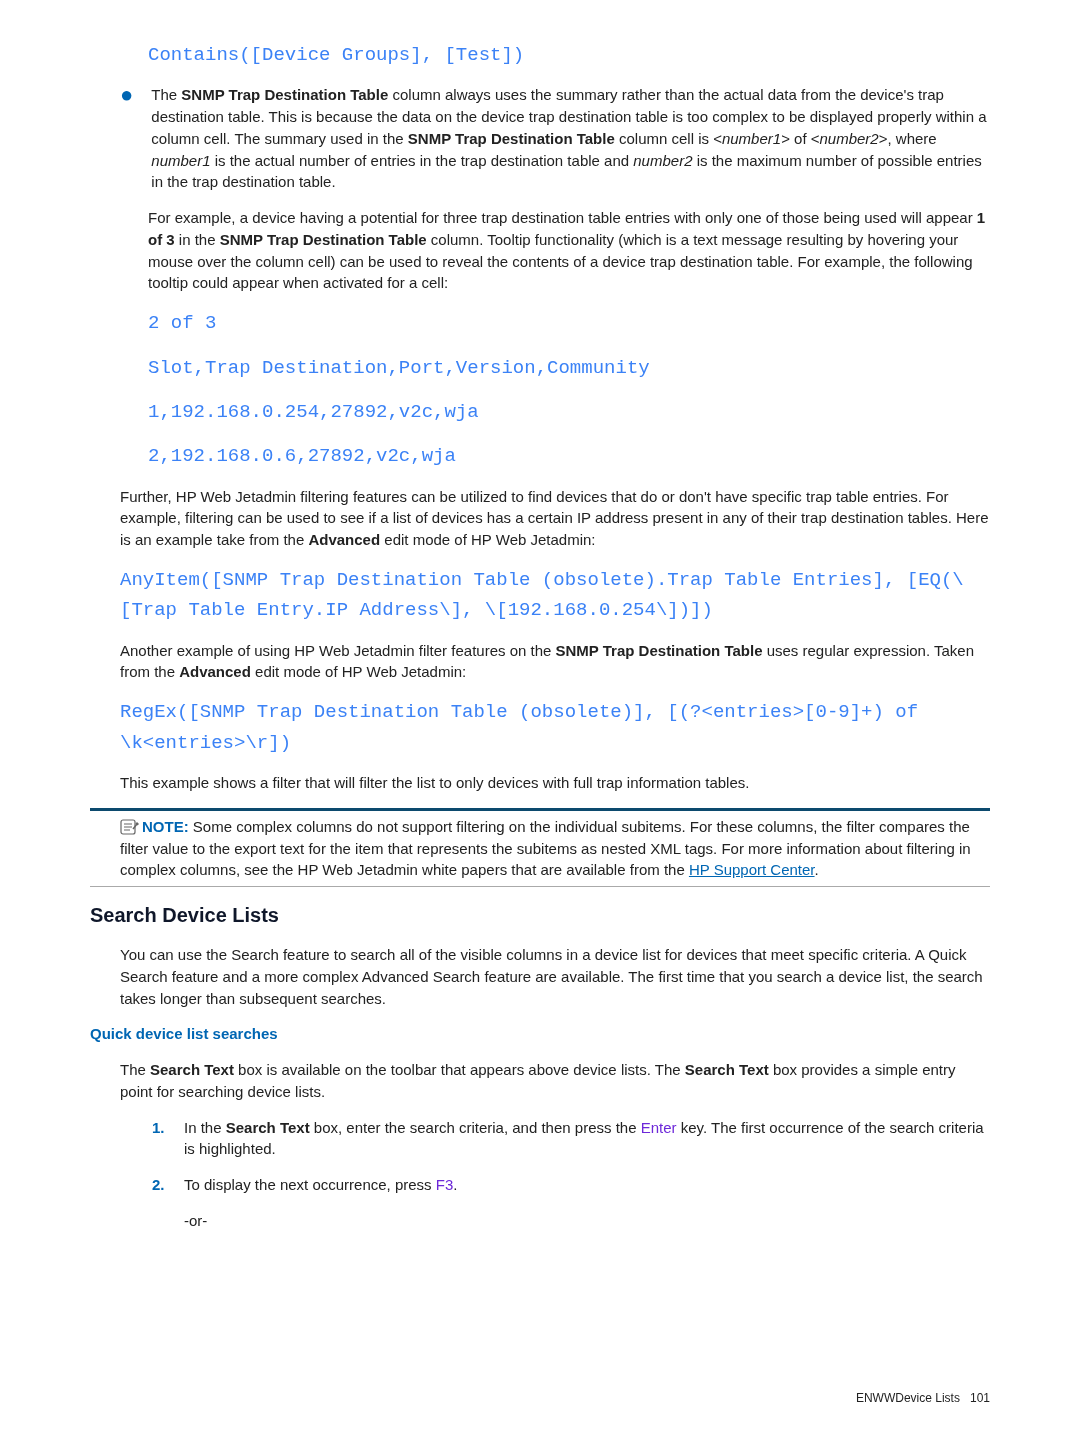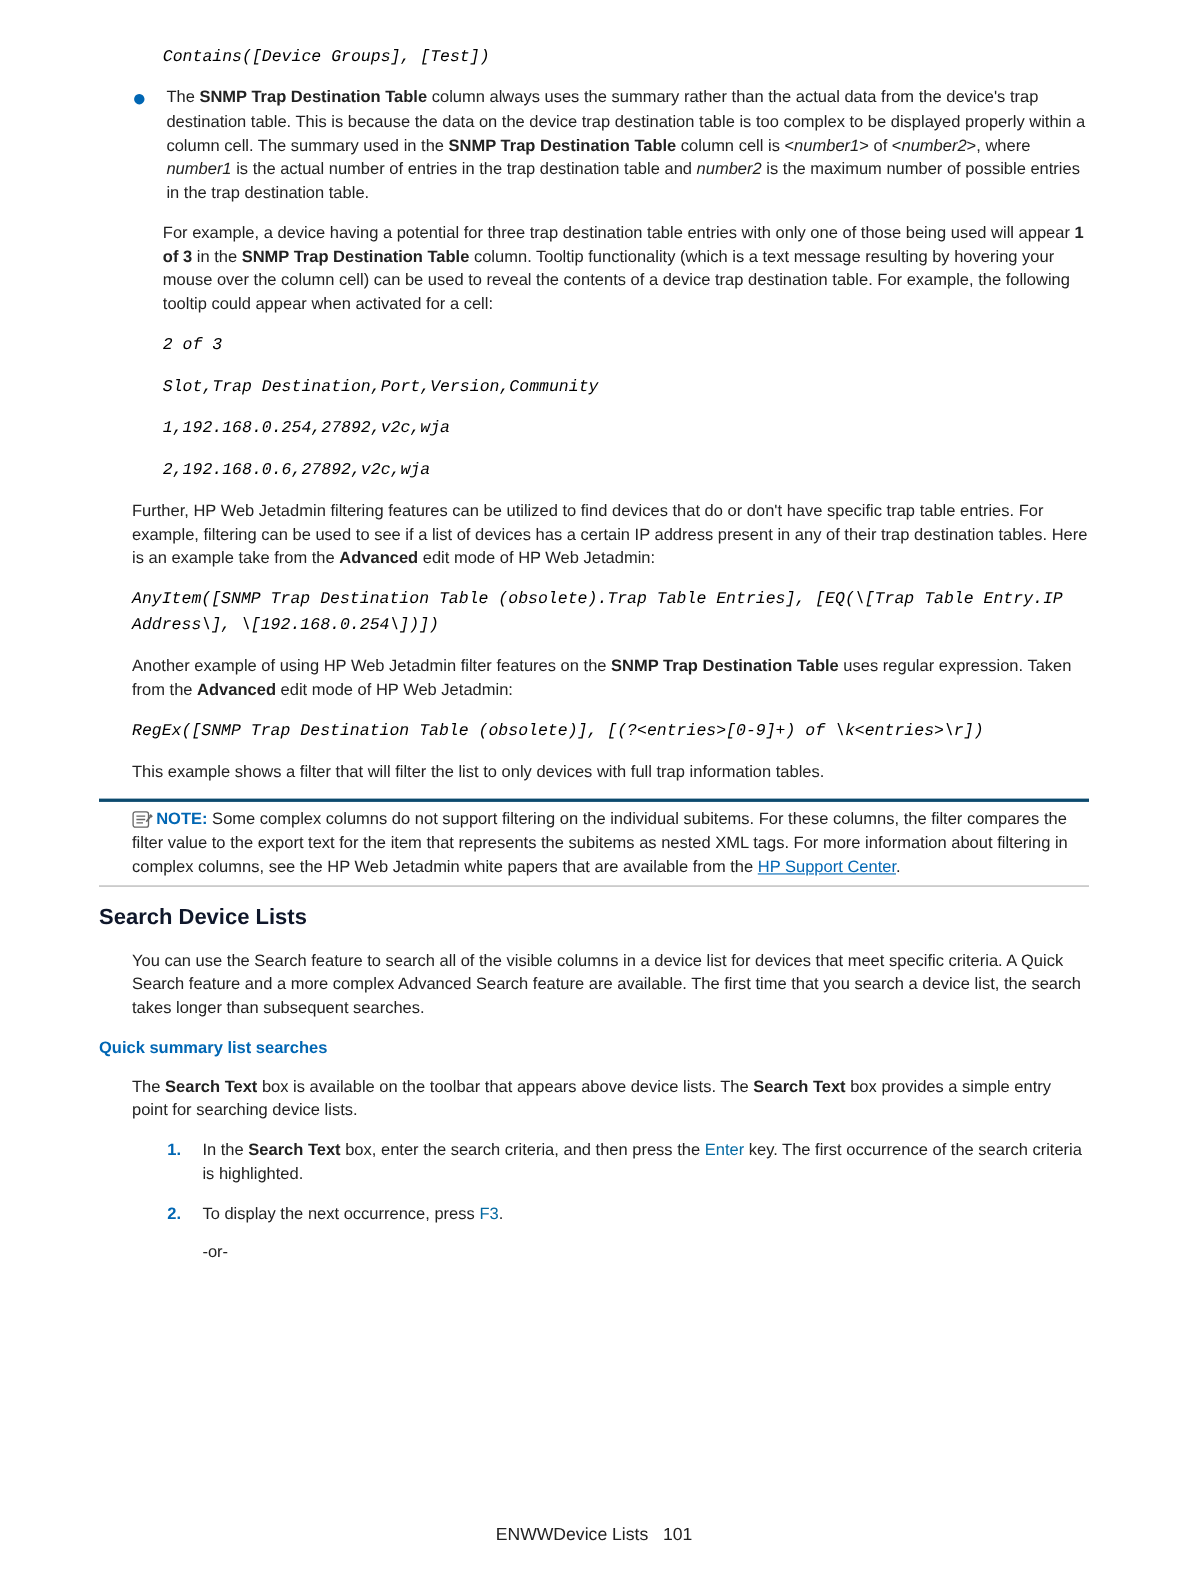--- a/index.html
+++ b/index.html
@@ -8,24 +8,23 @@
     background: white;
     color: #222;
     width: 1080px;
     height: 1437px;
     padding: 40px 90px 30px 90px;
     font-size: 15px;
     line-height: 1.45;
   }
   .code {
     font-family: "Courier New", Courier, monospace;
-    font-size: 15px;
-    color: #000000;
+    font-size: 19px;
+    color: #3b82f6;
     line-height: 1.6;
-    font-style: italic;
   }
   .code-block {
     padding-left: 58px;
     margin-bottom: 14px;
   }
   .code-block-narrow {
     padding-left: 30px;
     margin-bottom: 14px;
   }
   .bullet {
@@ -80,21 +79,21 @@
     color: #0066b3;
     font-weight: bold;
     font-size: 15px;
     margin-bottom: 14px;
   }
   .link {
     color: #0066b3;
     text-decoration: underline;
   }
   .klinkblue {
-    color: #0369a1;
+    color: #6d28d9;
   }
   .ol {
     padding-left: 62px;
   }
   .ol-item {
     display: flex;
     margin-bottom: 14px;
   }
   .ol-num {
     color: #0066b3;
@@ -107,22 +106,22 @@
     padding-left: 94px;
     margin-bottom: 6px;
     font-weight: normal;
   }
   .footer {
     position: absolute;
     bottom: 30px;
     left: 90px;
     right: 90px;
     display: flex;
-    justify-content: center;
-    font-size: 16px;
+    justify-content: flex-end;
+    font-size: 12px;
   }
   b { font-weight: bold; }
   i { font-style: italic; }
 </style>
 </head>
 <body>
 
 <div class="code-block code">Contains([Device Groups], [Test])</div>
 
 <div class="bullet">
@@ -165,21 +164,21 @@
       <path d="M13 11 l4 -5" stroke="#666" stroke-width="1.5"></path>
       <path d="M17 4 l2 2 -1.5 1.5 -2 -2 z" fill="#666"></path>
     </svg>
   </span><span class="note-label">NOTE:</span><span>   Some complex columns do not support filtering on the individual subitems. For these columns, the filter compares the filter value to the export text for the item that represents the subitems as nested XML tags. For more information about filtering in complex columns, see the HP Web Jetadmin white papers that are available from the </span><a class="link">HP Support Center</a><span>.</span>
 </div>
 
 <div class="h2">Search Device Lists</div>
 
 <div class="para-indent-0">You can use the Search feature to search all of the visible columns in a device list for devices that meet specific criteria. A Quick Search feature and a more complex Advanced Search feature are available. The first time that you search a device list, the search takes longer than subsequent searches.</div>
 
-<div class="h3">Quick summary list searches</div>
+<div class="h3">Quick device list searches</div>
 
 <div class="para-indent-0">
   <span>The </span><b>Search Text</b><span> box is available on the toolbar that appears above device lists. The </span><b>Search Text</b><span> box provides a simple entry point for searching device lists.</span>
 </div>
 
 <div class="ol">
   <div class="ol-item">
     <div class="ol-num">1.</div>
     <div class="ol-body">
       <span>In the </span><b>Search Text</b><span> box, enter the search criteria, and then press the </span><span class="klinkblue">Enter</span><span> key. The first occurrence of the search criteria is highlighted.</span>

